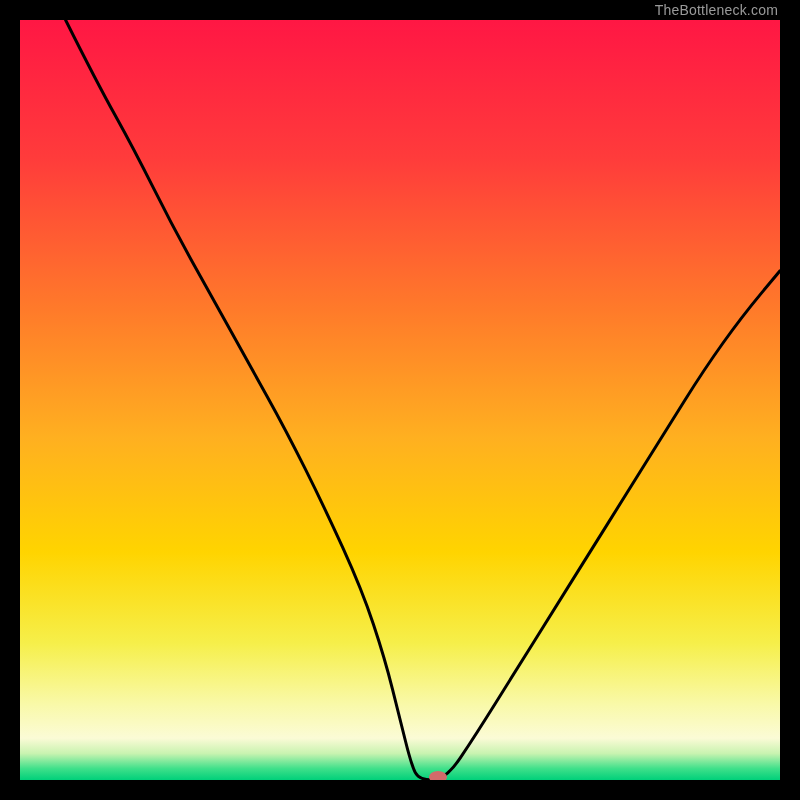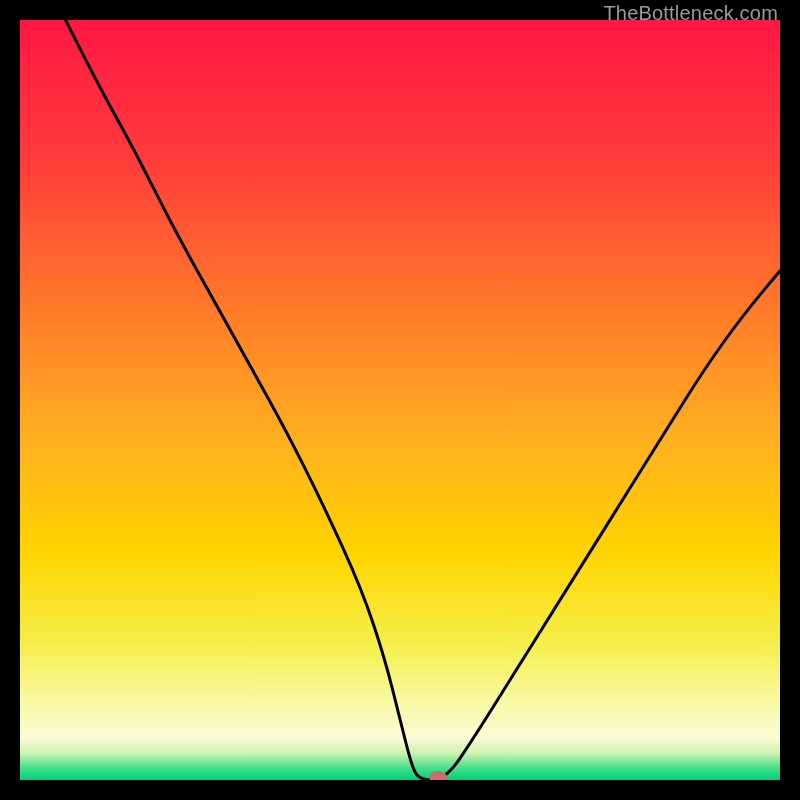--- a/index.html
+++ b/index.html
@@ -24,21 +24,21 @@
     left: 0;
     top: 0;
     width: 760px;
     height: 760px;
   }
   .watermark {
     position: absolute;
     top: 2px;
     right: 22px;
     color: #9a9a9a;
-    font-size: 20px;
+    font-size: 14px;
     font-weight: 500;
     letter-spacing: 0.2px;
   }
   svg { display: block; }
 </style>
 </head>
 <body>
 
 <div class="watermark">TheBottleneck.com</div>
 

